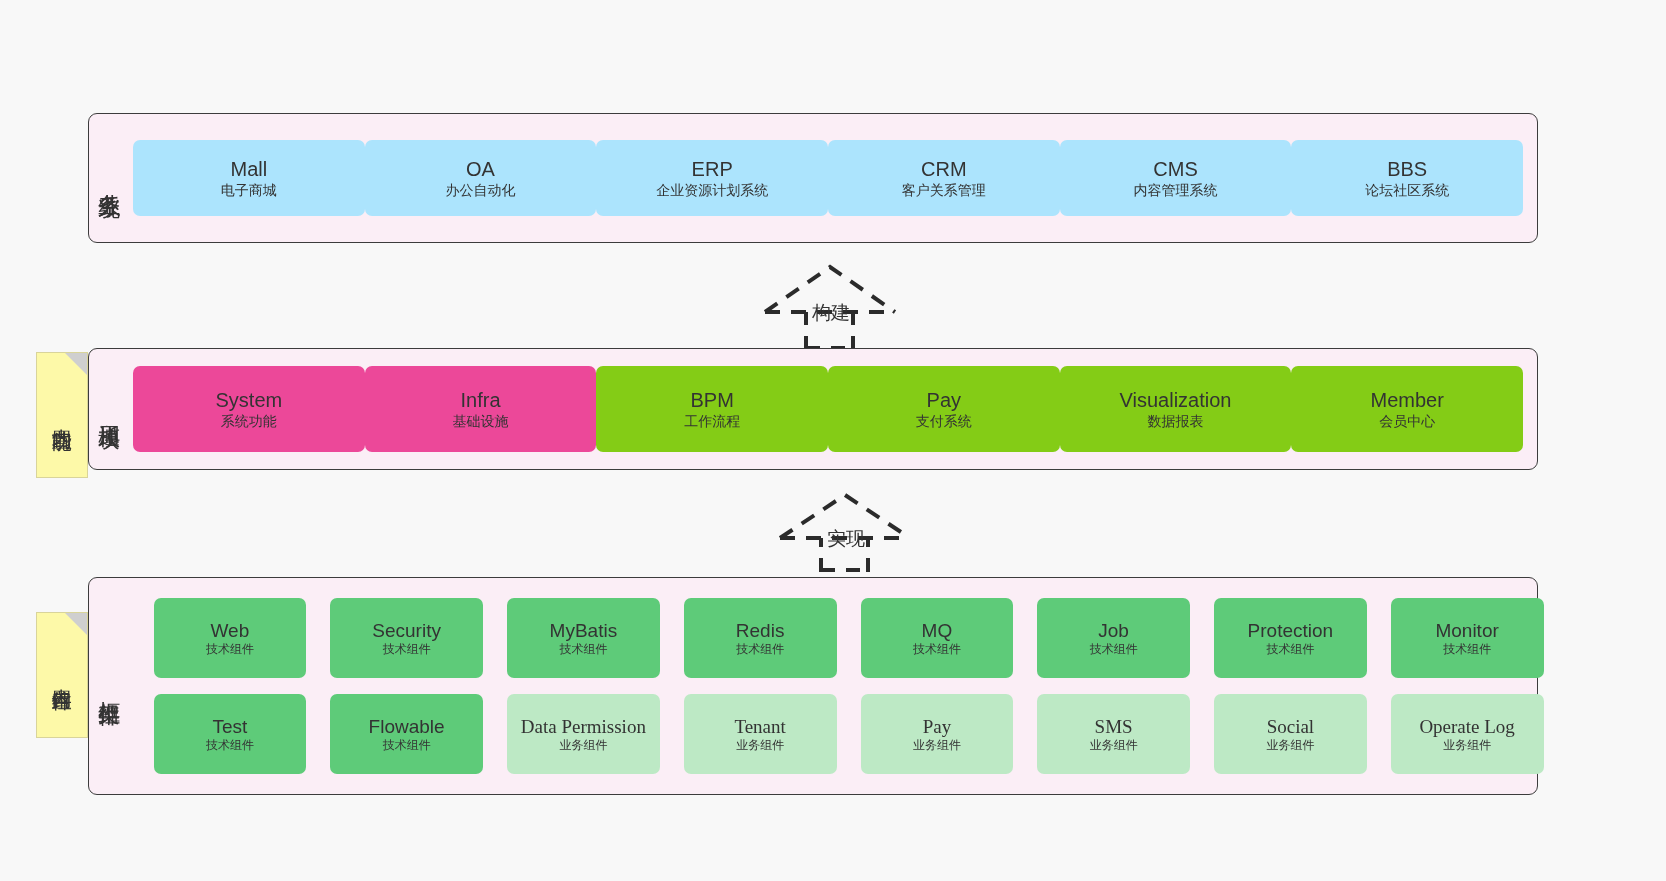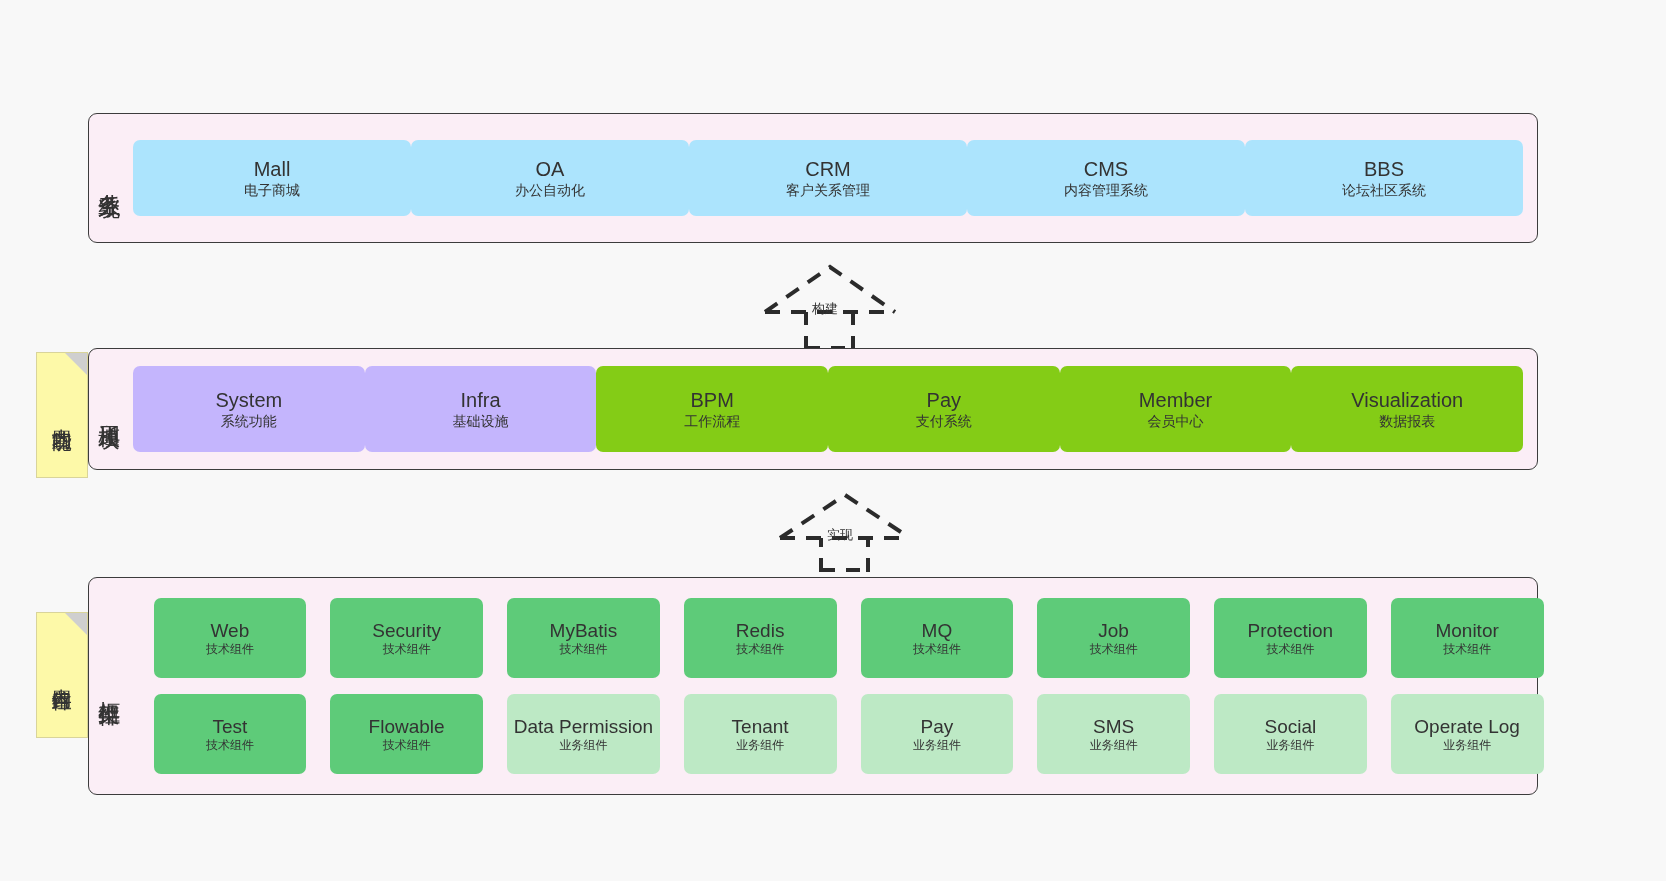--- a/index.html
+++ b/index.html
@@ -72,25 +72,25 @@
     color:#333333;
     line-height:1.22;
     padding:4px 6px;
     user-select:none;
   }
   .card .t1{font-size:20px;}
   .card .t2{font-size:14px;}
 
   .biz-card{flex:1 1 0;height:76px;background:#ace4fd;}
   .mod-card{flex:1 1 0;height:86px;}
-  .mod-strong{background:#c4b5fd;}
+  .mod-strong{background:#ec4899;}
   .mod-soft{background:#84cc16;}
   .cmp-card{flex:1 1 0;height:80px;}
   .cmp-strong{background:#5ecb79;}
-  .cmp-soft{background:#bde9c5;}
+  .cmp-soft{background:#bde9c5;font-family:Liberation Serif, serif;}
   .cmp-card .t1{font-size:19px;}
   .cmp-card .t2{font-size:12px;}
 
   
   .note{
     position:absolute;
     width:52px;
     background:#fdf9a8;
     border:1px solid #d9d49a;
     box-sizing:border-box;
@@ -112,21 +112,21 @@
     width:0;height:0;
     border-top:22px solid #cfcfcf;
     border-left:22px solid transparent;
   }
 
   
   .arrow{position:absolute;}
   .arrow svg{display:block;overflow:visible;}
   .arrow-label{
     position:absolute;
-    font-size:13px;
+    font-size:19px;
     color:#333;
     background:transparent;
     white-space:nowrap;
     user-select:none;
   }
 </style>
 </head>
 <body>
 
 <div id="stage">
@@ -135,20 +135,24 @@
     <div class="layer-title">业务系统</div>
     <div class="layer-body">
 
       <div class="card biz-card">
         <span class="t1">Mall</span>
         <span class="t2">电子商城</span>
       </div>
       <div class="card biz-card">
         <span class="t1">OA</span>
         <span class="t2">办公自动化</span>
+      </div>
+      <div class="card biz-card">
+        <span class="t1">ERP</span>
+        <span class="t2">企业资源计划系统</span>
       </div>
       <div class="card biz-card">
         <span class="t1">CRM</span>
         <span class="t2">客户关系管理</span>
       </div>
       <div class="card biz-card">
         <span class="t1">CMS</span>
         <span class="t2">内容管理系统</span>
       </div>
       <div class="card biz-card">
@@ -189,26 +193,26 @@
       </div>
       <div class="card mod-card mod-soft">
         <span class="t1">BPM</span>
         <span class="t2">工作流程</span>
       </div>
       <div class="card mod-card mod-soft">
         <span class="t1">Pay</span>
         <span class="t2">支付系统</span>
       </div>
       <div class="card mod-card mod-soft">
+        <span class="t1">Visualization</span>
+        <span class="t2">数据报表</span>
+      </div>
+      <div class="card mod-card mod-soft">
         <span class="t1">Member</span>
         <span class="t2">会员中心</span>
-      </div>
-      <div class="card mod-card mod-soft">
-        <span class="t1">Visualization</span>
-        <span class="t2">数据报表</span>
       </div>
 
     </div>
   </div>
 
   <div class="arrow" style="left:775px;top:490px;width:140px;height:82px;">
     <svg width="140" height="82" viewBox="0 0 140 82">
       <polyline points="5,48 70,5 135,48" fill="none" stroke="#2b2b2b" stroke-width="4" stroke-dasharray="15,11" stroke-linecap="butt"></polyline>
       <polyline points="5,48 135,48" fill="none" stroke="#2b2b2b" stroke-width="4" stroke-dasharray="15,11" stroke-linecap="butt"></polyline>
       <polyline points="46,82 46,48" fill="none" stroke="#2b2b2b" stroke-width="4" stroke-dasharray="14,11"></polyline>

